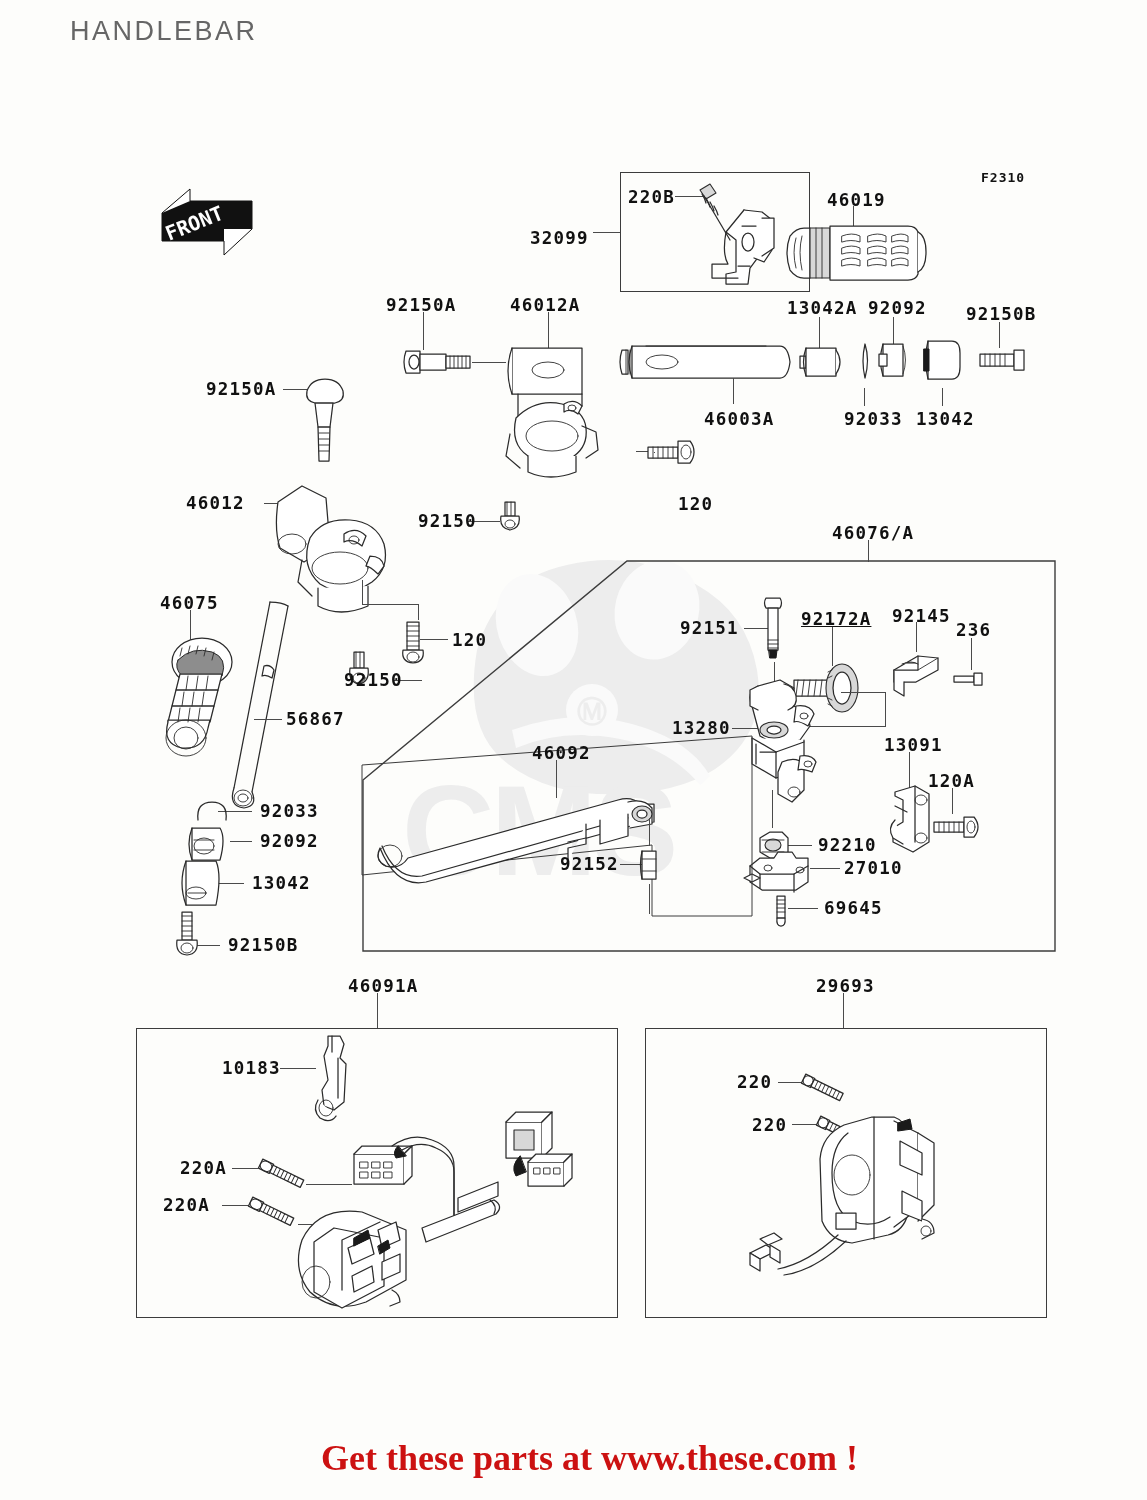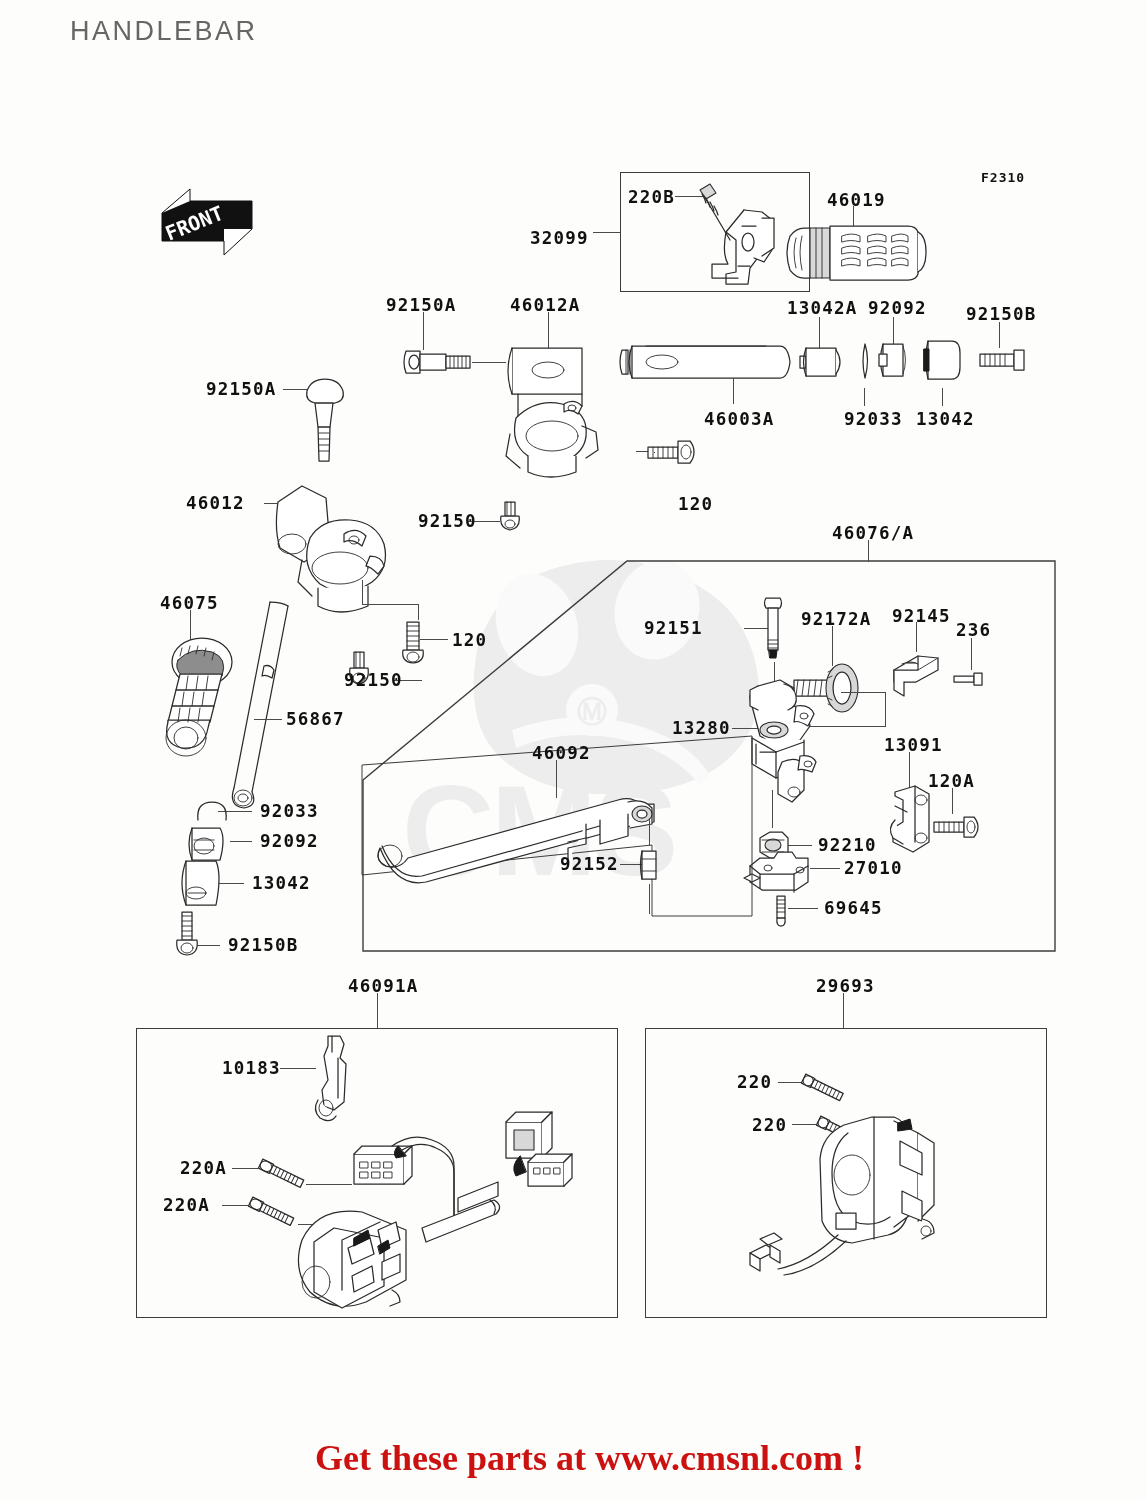--- a/index.html
+++ b/index.html
@@ -732,22 +732,22 @@
   <div class="lbl" style="left:934px;top:306px;">92150B</div>
   <div class="lbl" style="left:174px;top:381px;">92150A</div>
   <div class="lbl" style="left:672px;top:411px;">46003A</div>
   <div class="lbl" style="left:812px;top:411px;">92033</div>
   <div class="lbl" style="left:884px;top:411px;">13042</div>
   <div class="lbl" style="left:646px;top:496px;">120</div>
   <div class="lbl" style="left:154px;top:495px;">46012</div>
   <div class="lbl" style="left:386px;top:513px;">92150</div>
   <div class="lbl" style="left:800px;top:525px;">46076/A</div>
   <div class="lbl" style="left:128px;top:595px;">46075</div>
-  <div class="lbl" style="left:612px;top:620px;text-align:center;">92151</div>
-  <div class="lbl" style="left:769px;top:611px;">92172A</div>
+  <div class="lbl" style="left:648px;top:620px;text-align:center;">92151</div>
+  <div class="lbl" style="left:769px;top:611px;text-decoration:underline;">92172A</div>
   <div class="lbl" style="left:860px;top:608px;">92145</div>
   <div class="lbl" style="left:924px;top:622px;">236</div>
   <div class="lbl" style="left:420px;top:632px;">120</div>
   <div class="lbl" style="left:312px;top:672px;">92150</div>
   <div class="lbl" style="left:640px;top:720px;">13280</div>
   <div class="lbl" style="left:254px;top:711px;">56867</div>
   <div class="lbl" style="left:852px;top:737px;">13091</div>
   <div class="lbl" style="left:500px;top:745px;">46092</div>
   <div class="lbl" style="left:896px;top:773px;">120A</div>
   <div class="lbl" style="left:228px;top:803px;">92033</div>
@@ -759,15 +759,15 @@
   <div class="lbl" style="left:792px;top:900px;">69645</div>
   <div class="lbl" style="left:196px;top:937px;">92150B</div>
   <div class="lbl" style="left:316px;top:978px;">46091A</div>
   <div class="lbl" style="left:784px;top:978px;">29693</div>
   <div class="lbl" style="left:190px;top:1060px;">10183</div>
   <div class="lbl" style="left:705px;top:1074px;">220</div>
   <div class="lbl" style="left:720px;top:1117px;">220</div>
   <div class="lbl" style="left:148px;top:1160px;">220A</div>
   <div class="lbl" style="left:131px;top:1197px;">220A</div>
 
-  <div class="footer">Get these parts at www.cmsnl.com !</div>
+  <div class="footer">Get these parts at www.these.com !</div>
 
 </div>
 
 </body></html>

